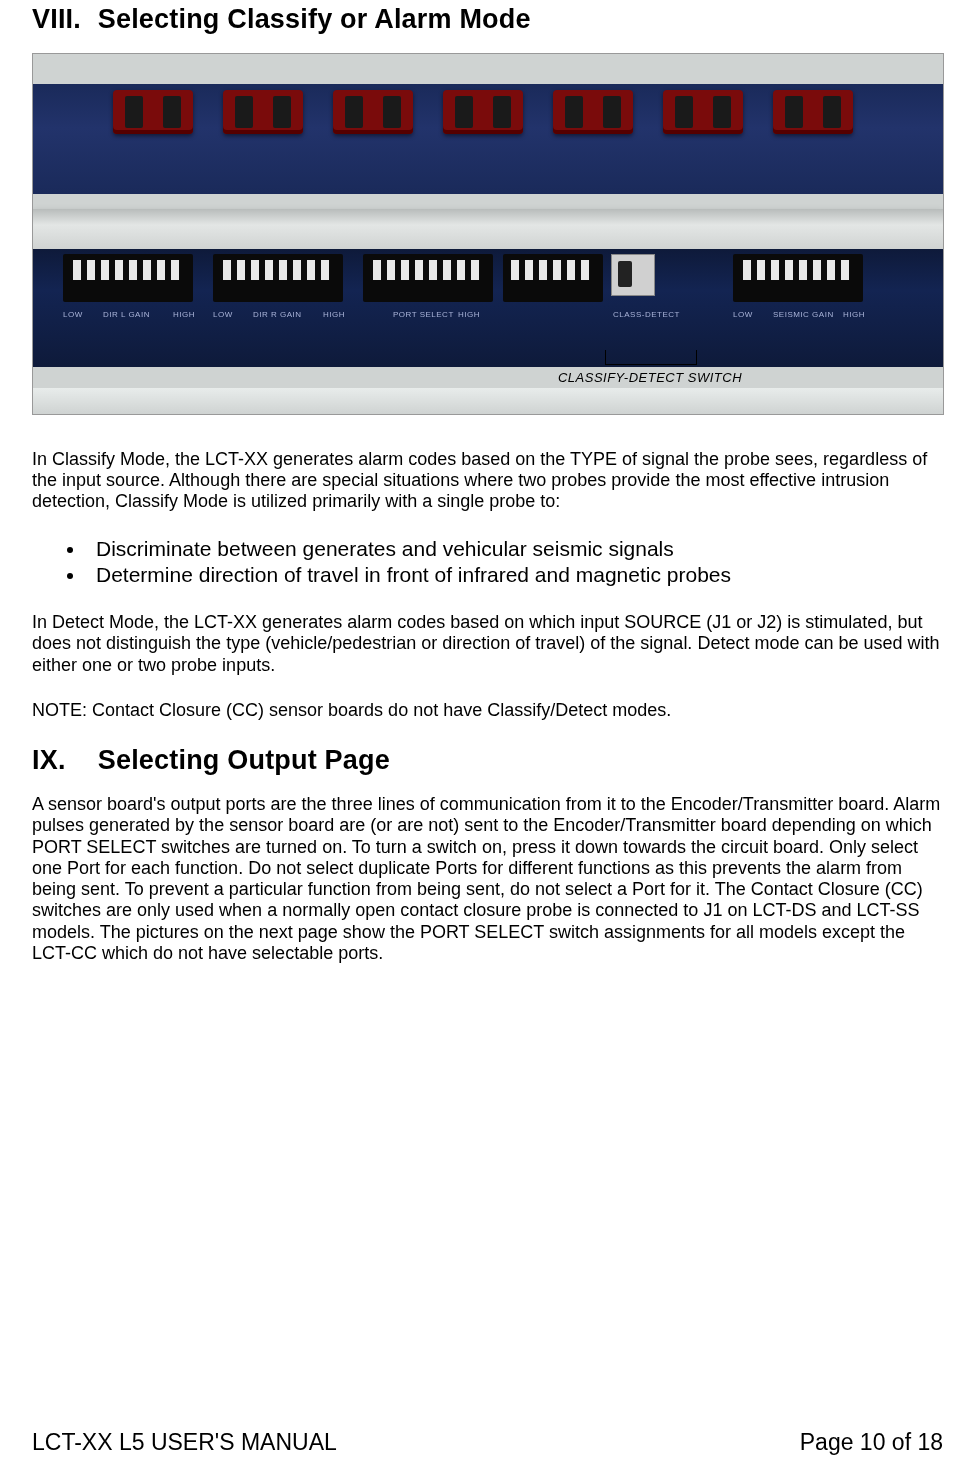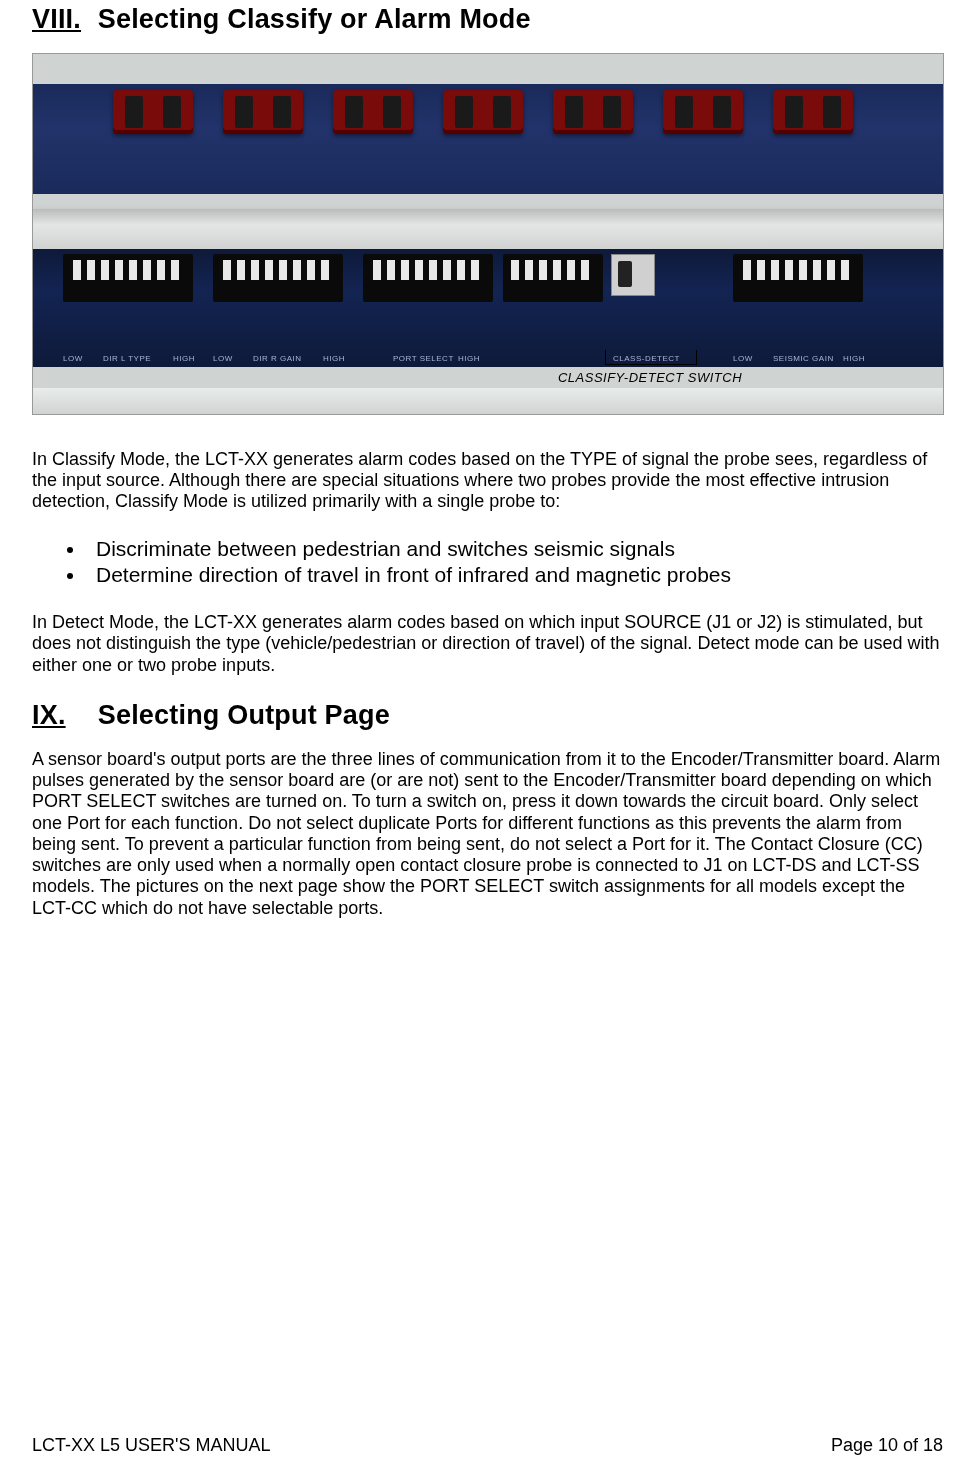--- a/index.html
+++ b/index.html
@@ -18,21 +18,20 @@
   }
   h2.section-heading {
     font-size: 27px;
     font-weight: bold;
     margin: 4px 0 18px 0;
     letter-spacing: 0.2px;
   }
   .section-num {
     display: inline-block;
     min-width: 58px;
-    text-decoration: underline;
   }
   .figure {
     width: 910px;
     height: 360px;
     margin: 0 auto 34px auto;
     position: relative;
     background: #cfd3d2;
     overflow: hidden;
     border: 1px solid #999;
   }
@@ -80,42 +79,42 @@
     border-left:1px solid #000; border-right:1px solid #000; border-bottom:1px solid #000;
   }
   .bracket-label {
     position:absolute; left:502px; top:316px; width:230px;
     font-size:13px; text-align:center; letter-spacing:.5px;font-style:italic;
   }
   .lower-shelf {
     position:absolute; left:0; right:0; bottom:0; height:26px;
     background: linear-gradient(#e8eceb,#cfd3d2);
   }
-  .silk { position:absolute; font-size:8px; color:#a9b3d8; letter-spacing:.5px;margin-top:44px; }
+  .silk { position:absolute; font-size:8px; color:#a9b3d8; letter-spacing:.5px; }
 
   p.body {
     font-size: 18px;
     line-height: 1.18;
     margin: 0 0 24px 0;
     text-align: left;
   }
   ul.body {
     font-size: 21px;
     line-height: 1.18;
     margin: 0 0 24px 0;
     padding-left: 54px;
   }
   ul.body li {
     padding-left: 10px;
     margin-bottom: 2px;
   }
   .footer {
     position: absolute;
     left: 32px; right: 32px; bottom: 30px;
-    font-size: 18px;
+    font-size: 23px;
     display: flex;
     justify-content: space-between;
   }
 </style>
 </head>
 <body>
 
 <div class="page">
 
   <h2 class="section-heading">
@@ -180,21 +179,21 @@
       <span class="tick" style="left:10px"></span>
         <span class="tick" style="left:24px"></span>
         <span class="tick" style="left:38px"></span>
         <span class="tick" style="left:52px"></span>
         <span class="tick" style="left:66px"></span>
         <span class="tick" style="left:80px"></span>
         <span class="tick" style="left:94px"></span>
         <span class="tick" style="left:108px"></span>
     </div>
 
-    <span class="silk" style="left:70px;top:256px">DIR L TYPE</span>
+    <span class="silk" style="left:70px;top:256px">DIR L GAIN</span>
     <span class="silk" style="left:30px;top:256px">LOW</span>
     <span class="silk" style="left:140px;top:256px">HIGH</span>
     <span class="silk" style="left:220px;top:256px">DIR R GAIN</span>
     <span class="silk" style="left:180px;top:256px">LOW</span>
     <span class="silk" style="left:290px;top:256px">HIGH</span>
     <span class="silk" style="left:360px;top:256px">PORT SELECT</span>
     <span class="silk" style="left:425px;top:256px">HIGH</span>
     <span class="silk" style="left:580px;top:256px">CLASS-DETECT</span>
     <span class="silk" style="left:740px;top:256px">SEISMIC GAIN</span>
     <span class="silk" style="left:700px;top:256px">LOW</span>
@@ -202,26 +201,27 @@
 
     <div class="bracket"></div>
     <div class="bracket-label">CLASSIFY-DETECT SWITCH</div>
 
     <div class="lower-shelf"></div>
   </div>
 
   <p class="body">In Classify Mode, the LCT-XX generates alarm codes based on the TYPE of signal the probe sees, regardless of the input source.  Although there are special situations where two probes provide the most effective intrusion detection, Classify Mode is utilized primarily with a single probe to:</p>
 
   <ul class="body">
-    <li>Discriminate between pedestrian and switches seismic signals</li>
+    <li>Discriminate between generates and vehicular seismic signals</li>
     <li>Determine direction of travel in front of infrared and magnetic probes</li>
   </ul>
 
   <p class="body">In Detect Mode, the LCT-XX generates alarm codes based on which input SOURCE (J1 or J2) is stimulated, but does not distinguish the type (vehicle/pedestrian or direction of travel) of the signal.  Detect mode can be used with either one or two probe inputs.</p>
 
+  <p class="body">NOTE:  Contact Closure (CC) sensor boards do not have Classify/Detect modes.</p>
 
   <h2 class="section-heading">
     <span class="section-num">IX.</span>
     <span>Selecting Output Page</span>
   </h2>
 
   <p class="body">A sensor board's output ports are the three lines of communication from it to the Encoder/Transmitter board.  Alarm pulses generated by the sensor board are (or are not) sent to the Encoder/Transmitter board depending on which PORT SELECT switches are turned on.  To turn a switch on, press it down towards the circuit board.  Only select one Port for each function.  Do not select duplicate Ports for different functions as this prevents the alarm from being sent.  To prevent a particular function from being sent, do not select a Port for it.  The Contact Closure (CC) switches are only used when a normally open contact closure probe is connected to J1 on LCT-DS and LCT-SS models.  The pictures on the next page show the PORT SELECT switch assignments for all models except the LCT-CC which do not have selectable ports.</p>
 
   <div class="footer">
     <span>LCT-XX L5 USER'S MANUAL</span>

